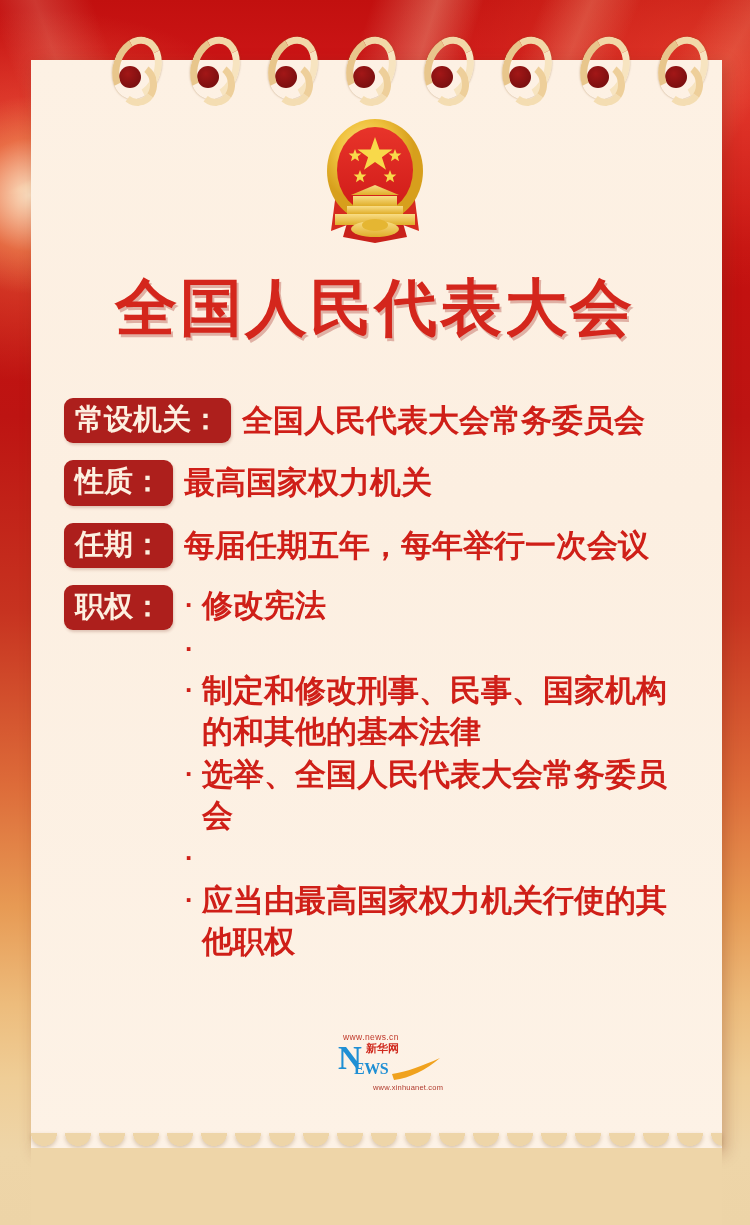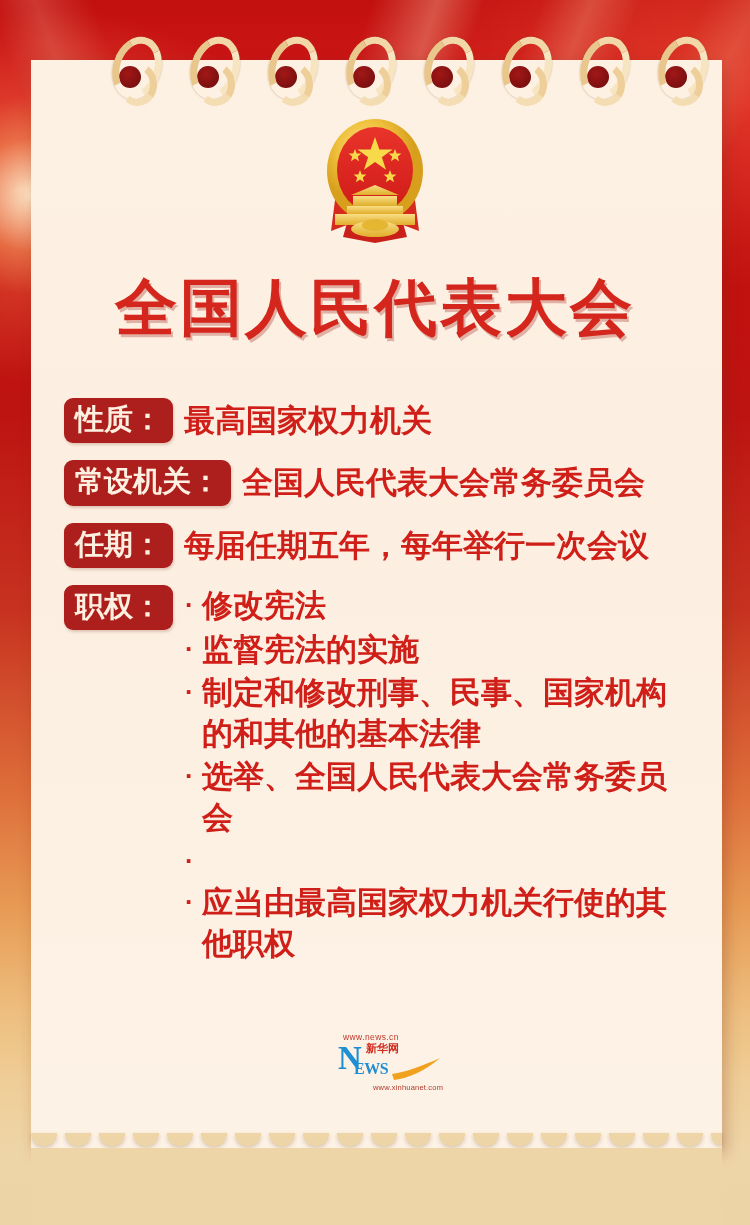--- a/index.html
+++ b/index.html
@@ -235,42 +235,41 @@
 
       <ellipse cx="58" cy="116" rx="24" ry="8" fill="url(#ggold)"></ellipse>
       <ellipse cx="58" cy="112" rx="13" ry="6" fill="#e5b632"></ellipse>
     </svg>
   </div>
 
   <div id="title">全国人民代表大会</div>
 
   <div id="rows">
     <div class="row">
+      <span class="badge">常设机关：</span>
+      <span class="value">全国人民代表大会常务委员会</span>
+    </div>
+    <div class="row">
       <span class="badge">性质：</span>
       <span class="value">最高国家权力机关</span>
-    </div>
-    <div class="row">
-      <span class="badge">常设机关：</span>
-      <span class="value">全国人民代表大会常务委员会</span>
     </div>
     <div class="row">
       <span class="badge">任期：</span>
       <span class="value">每届任期五年，每年举行一次会议</span>
     </div>
 
     <div class="row" id="row-duties">
       <span class="badge">职权：</span>
       <div id="duty-list">
         <div class="duty">
           <span class="bullet">·</span>
           <span class="dtext">修改宪法</span>
         </div>
         <div class="duty">
           <span class="bullet">·</span>
-          <span class="dtext">监督宪法的实施</span>
         </div>
         <div class="duty">
           <span class="bullet">·</span>
           <span class="dtext">制定和修改刑事、民事、国家机构的和其他的基本法律</span>
         </div>
         <div class="duty">
           <span class="bullet">·</span>
           <span class="dtext">选举、全国人民代表大会常务委员会</span>
         </div>
         <div class="duty">

